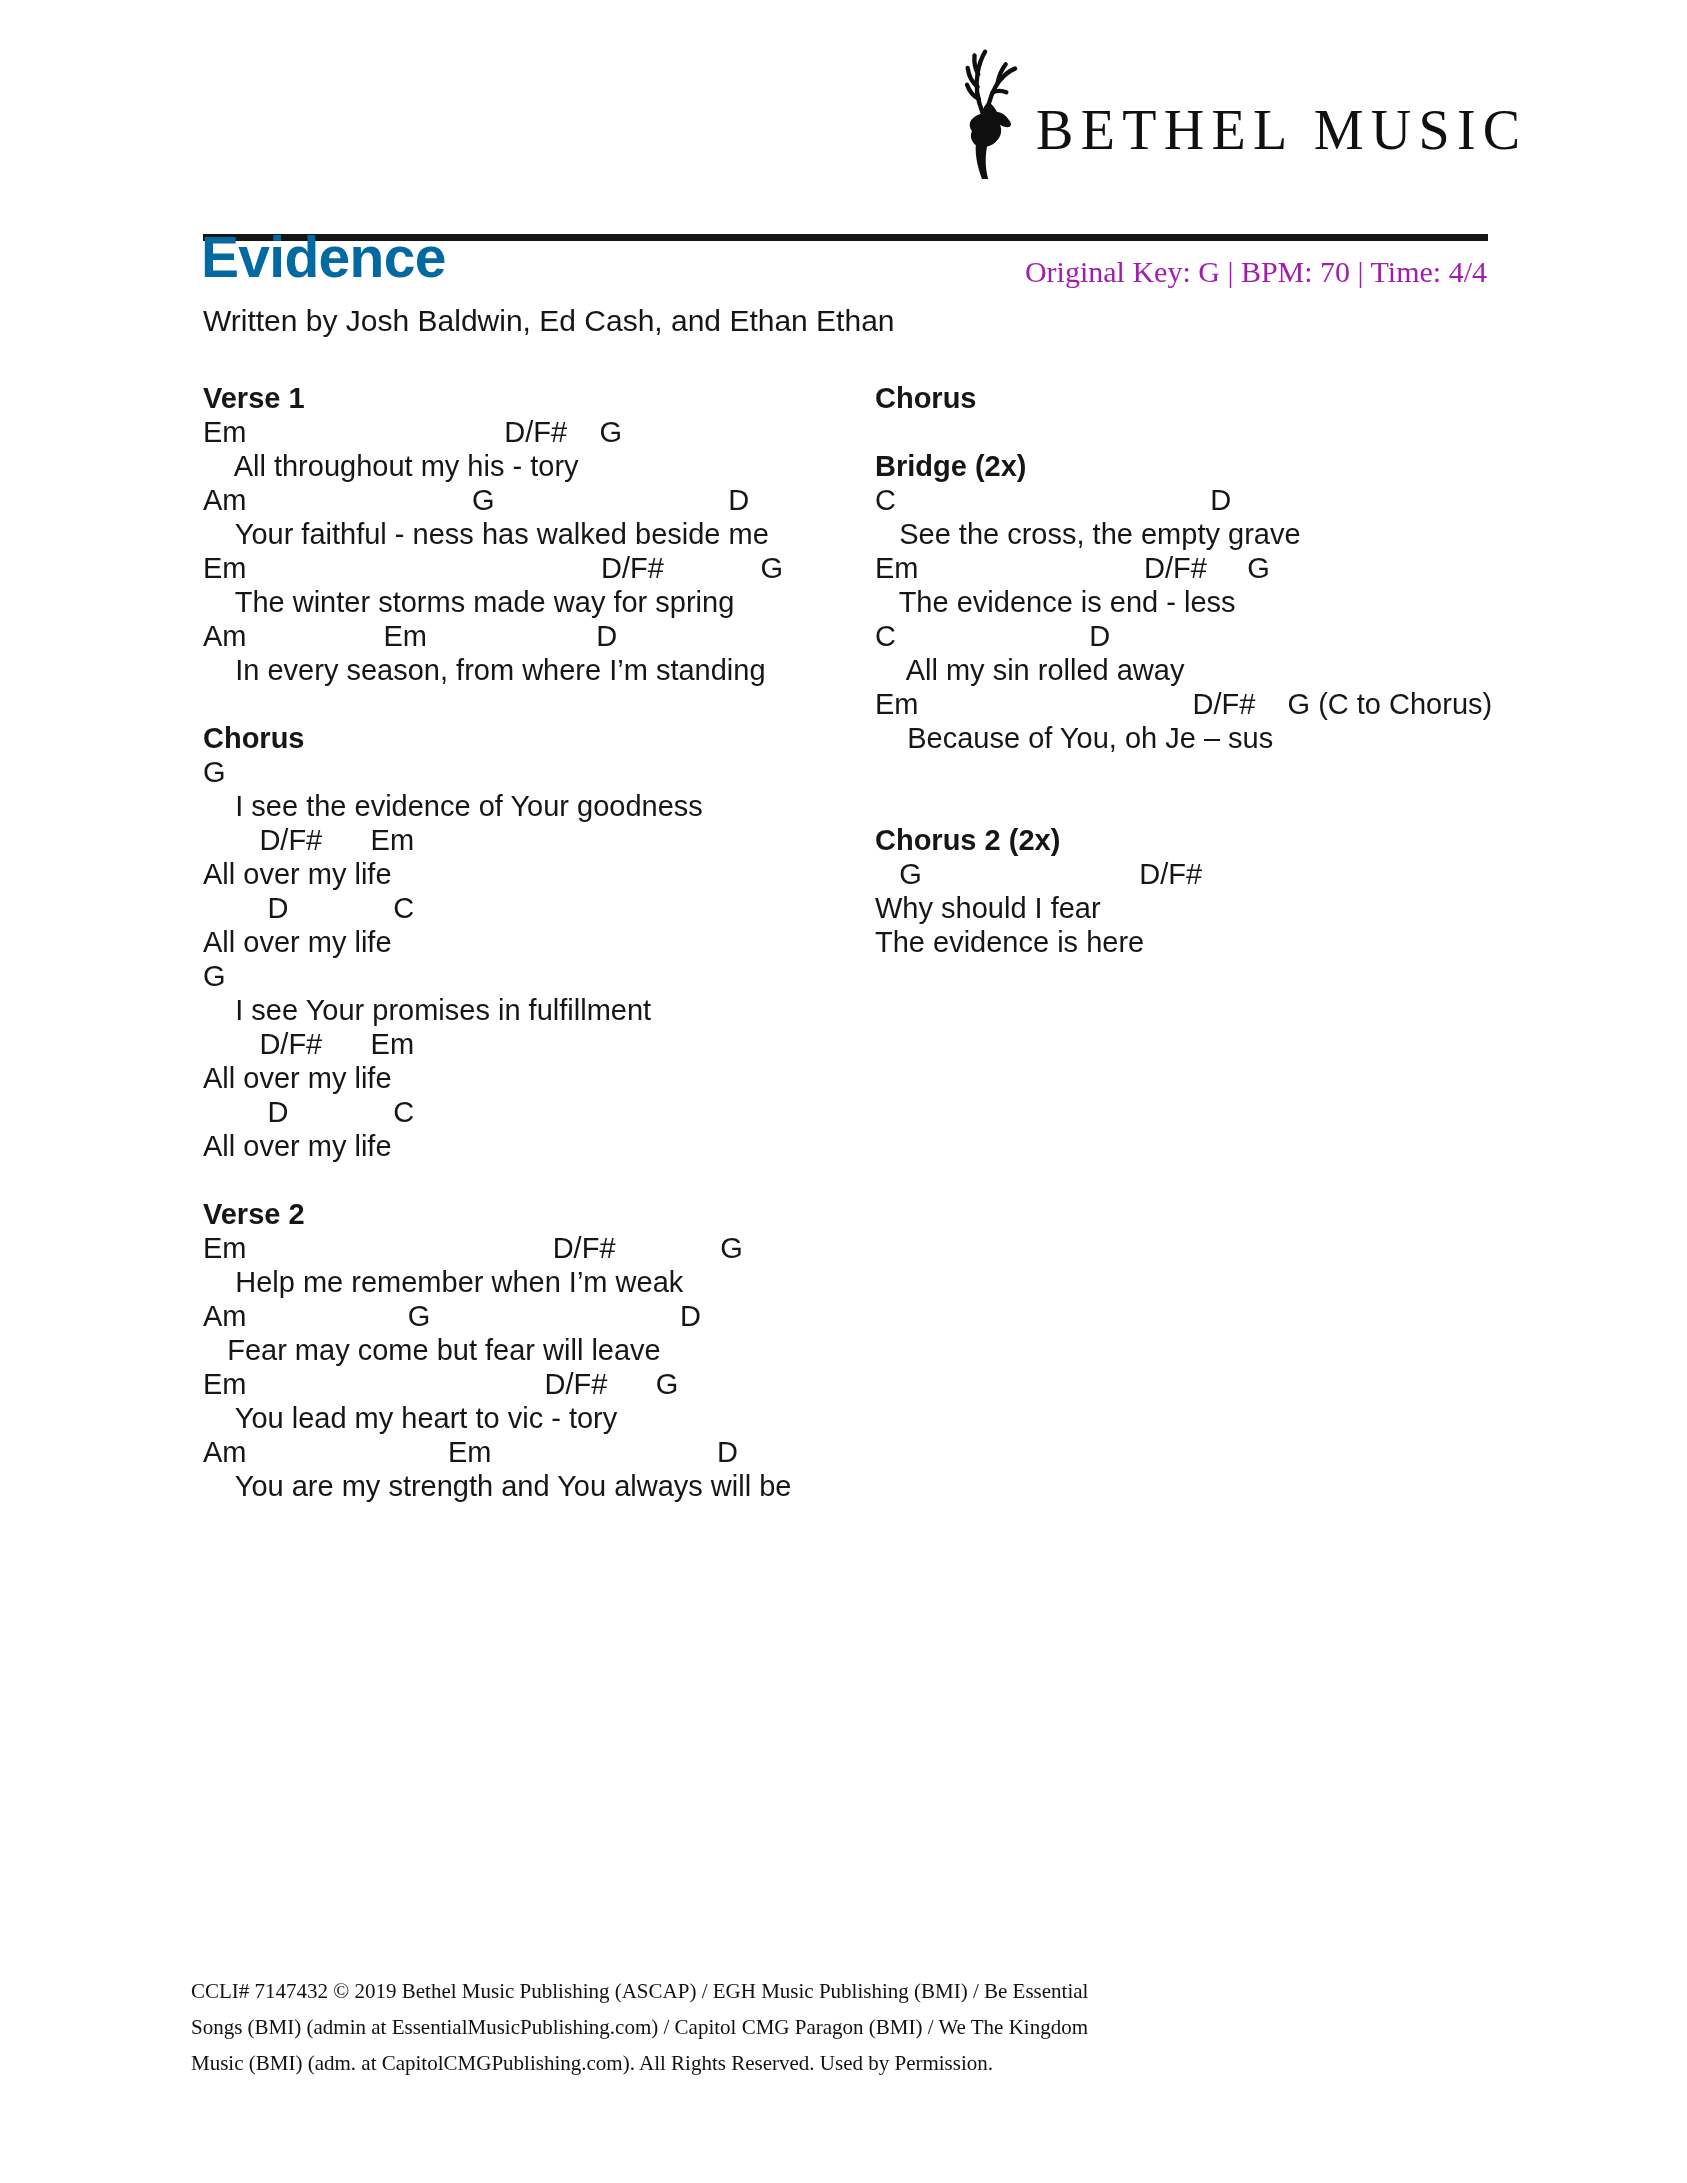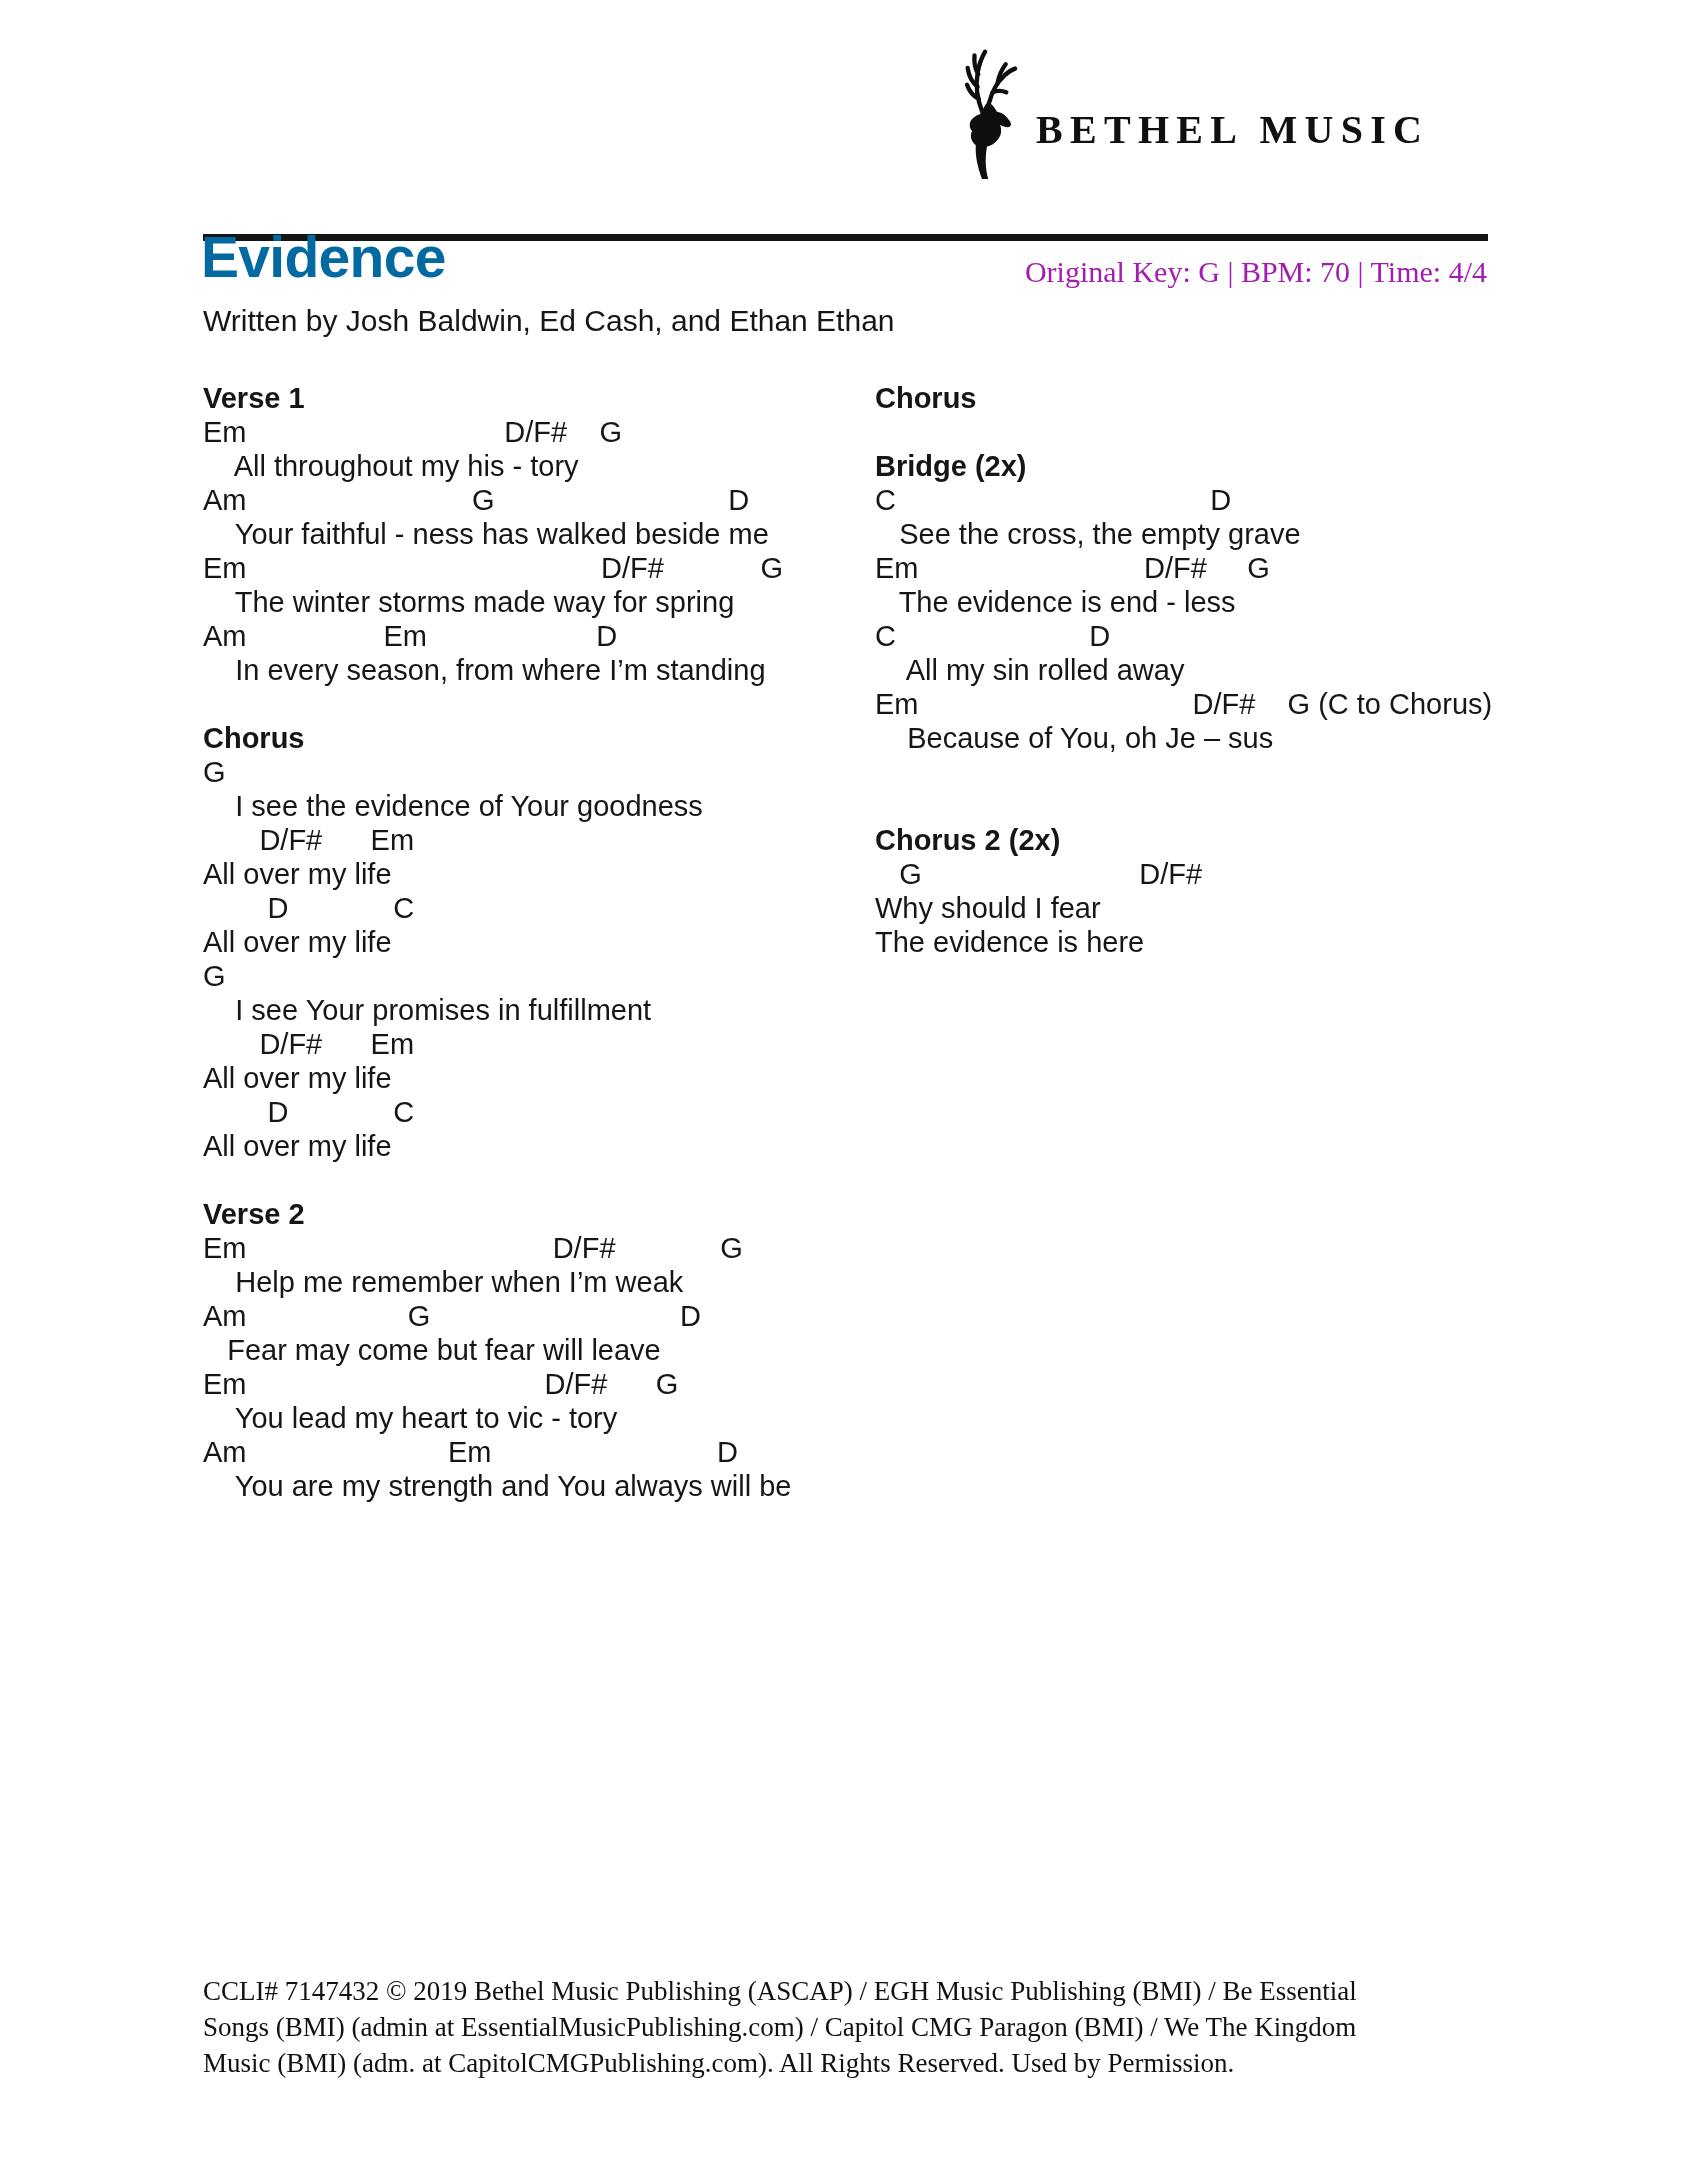--- a/index.html
+++ b/index.html
@@ -12,21 +12,21 @@
     overflow:hidden;
   }
   
   .logo {
     position:absolute; left:945px; top:48px; height:131px;
     display:flex; align-items:center;
   }
   .logo svg { width:74px; height:131px; display:block; }
   .logo .wordmark {
     font-family:"Liberation Serif", serif;
-    font-size:40px; font-weight:700;
+    font-size:56px; font-weight:400;
     letter-spacing:7.3px;
     color:#101010;
     margin-left:17px;
     white-space:pre;
     margin-top:32px;
   }
   
   .rule {
     position:absolute; left:203px; top:234px;
     width:1285px; height:6.6px; background:#151515;
@@ -48,23 +48,23 @@
   .col {
     position:absolute; top:353px;
     font-size:29px; line-height:34px;margin-top:28px;
   }
   .col-left  { left:203px;  width:668px; }
   .col-right { left:875px; width:629px; }
   .line { white-space:pre; min-height:34px; }
   .line.header { font-weight:bold; }
   
   .footer {
-    position:absolute; left:203px; top:1973px; width:1257px;
+    position:absolute; left:191px; top:1973px; width:1257px;
     font-family:"Liberation Serif", serif;
-    font-size:27px; line-height:36px; color:#111;
+    font-size:21px; line-height:36px; color:#111;
   }
   .footer div { white-space:pre; }
 </style>
 </head>
 <body>
 
 <div class="page">
 
   <div class="logo">
     <svg viewBox="0 0 112 210" aria-hidden="true">

